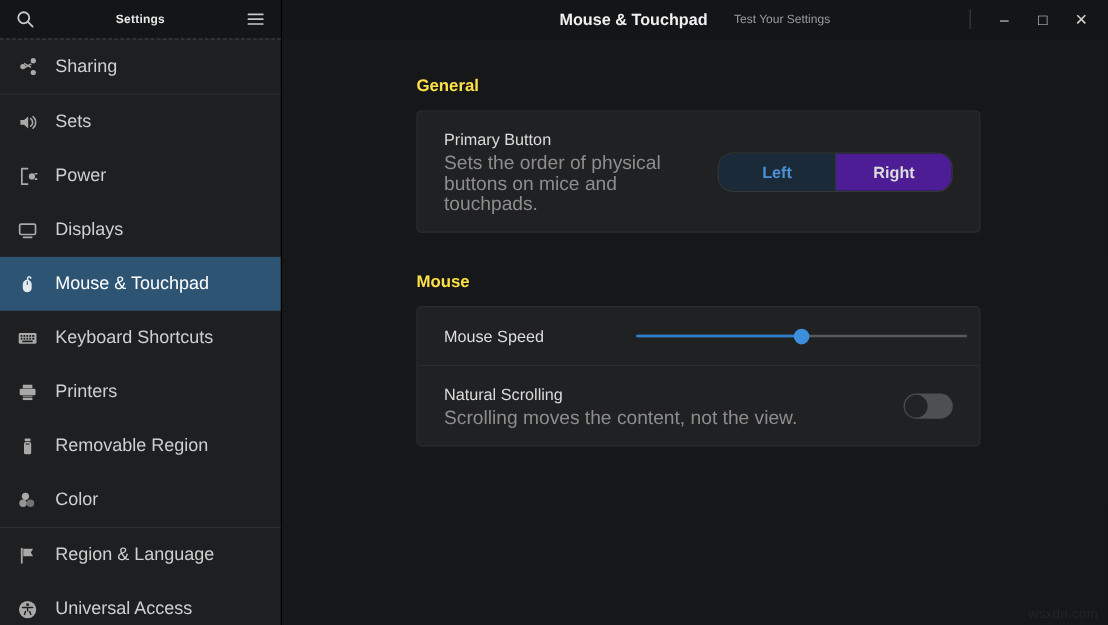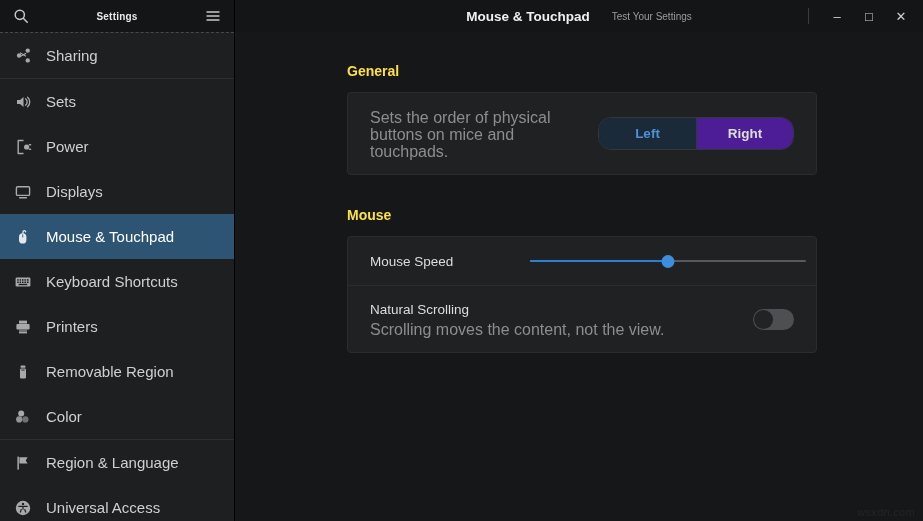--- a/index.html
+++ b/index.html
@@ -477,20 +477,21 @@
       </div>
     </div>
 
     <div class="content">
       <div class="content-inner">
 
         <div class="section-title">General</div>
         <div class="card">
           <div class="row">
             <div class="row-text">
+              <div class="row-title">Primary Button</div>
               <div class="row-sub">Sets the order of physical buttons on mice and touchpads.</div>
             </div>
             <div class="segmented">
               <div class="seg active">Left</div>
               <div class="seg">Right</div>
             </div>
           </div>
         </div>
 
         <div class="spacer-32"></div>

